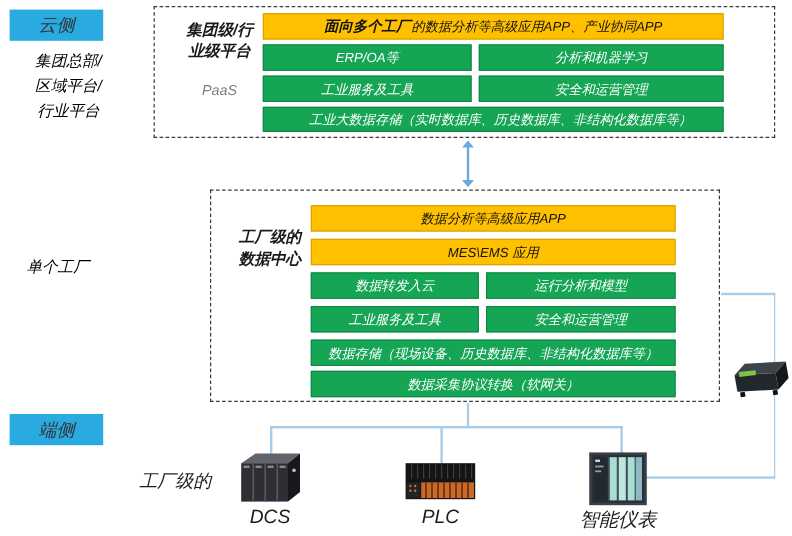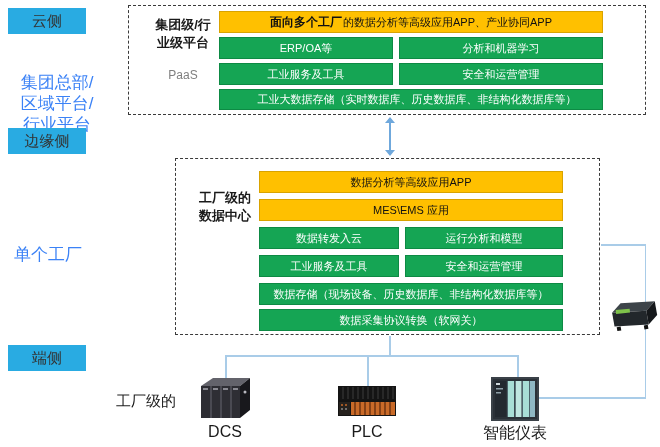--- a/index.html
+++ b/index.html
@@ -1,21 +1,21 @@
 <!DOCTYPE html>
 <html><head>
 <meta charset="utf-8">
 <style>
   html,body{margin:0;padding:0;background:#ffffff;}
   body{font-family:"Liberation Sans","DejaVu Sans",sans-serif;}
-  #canvas{position:relative;width:660px;height:447px;background:#ffffff;overflow:hidden;}
+  #canvas{position:relative;width:660px;height:447px;background:#ffffff;overflow:hidden;font-style:italic;}
 
   .badge{position:absolute;left:8px;width:78px;height:26px;background:#29ABE2;
          color:#333333;font-size:15px;display:flex;align-items:center;justify-content:center;}
-  .side-label{position:absolute;color:#3b82f6;font-size:17px;line-height:21px;text-align:center;margin-top:32px;}
+  .side-label{position:absolute;color:#000000;font-size:13px;line-height:21px;text-align:center;}
 
   .dashed-box{position:absolute;border:1.5px dashed #3a3a3a;background:transparent;box-sizing:border-box;}
   .box-title{position:absolute;font-size:13px;font-weight:bold;color:#1a1a1a;text-align:center;line-height:18px;}
   .layer-label{position:absolute;font-size:12px;color:#7f7f7f;text-align:center;}
 
   .bar{position:absolute;box-sizing:border-box;display:flex;align-items:center;justify-content:center;
        font-size:11px;white-space:nowrap;height:22px;}
   .bar.yellow{background:#FFC000;border:1px solid #d9a300;color:#111111;}
   .bar.green{background:#15A554;border:1px solid #0d8a44;color:#ffffff;}
   .bar .bold-lead{font-weight:bold;font-size:12px;margin-right:1px;}
@@ -39,21 +39,20 @@
 
 <div id="canvas">
 
   <div class="badge" style="top:8px;">云侧</div>
   <div class="side-label" style="left:2px;top:40px;width:110px;">
     <div>集团总部/</div>
     <div>区域平台/</div>
     <div>行业平台</div>
   </div>
 
-  <div class="badge" style="top:128px;">边缘侧</div>
   <div class="side-label" style="left:6px;top:212px;width:84px;">
     <div>单个工厂</div>
   </div>
 
   <div class="badge" style="top:345px;">端侧</div>
 
   <div class="fd-label" style="left:116px;top:392px;">工厂级的</div>
 
   <div class="dashed-box" style="left:128px;top:5px;width:518px;height:110px;">
     <div class="box-title" style="left:8px;top:10px;width:92px;">

